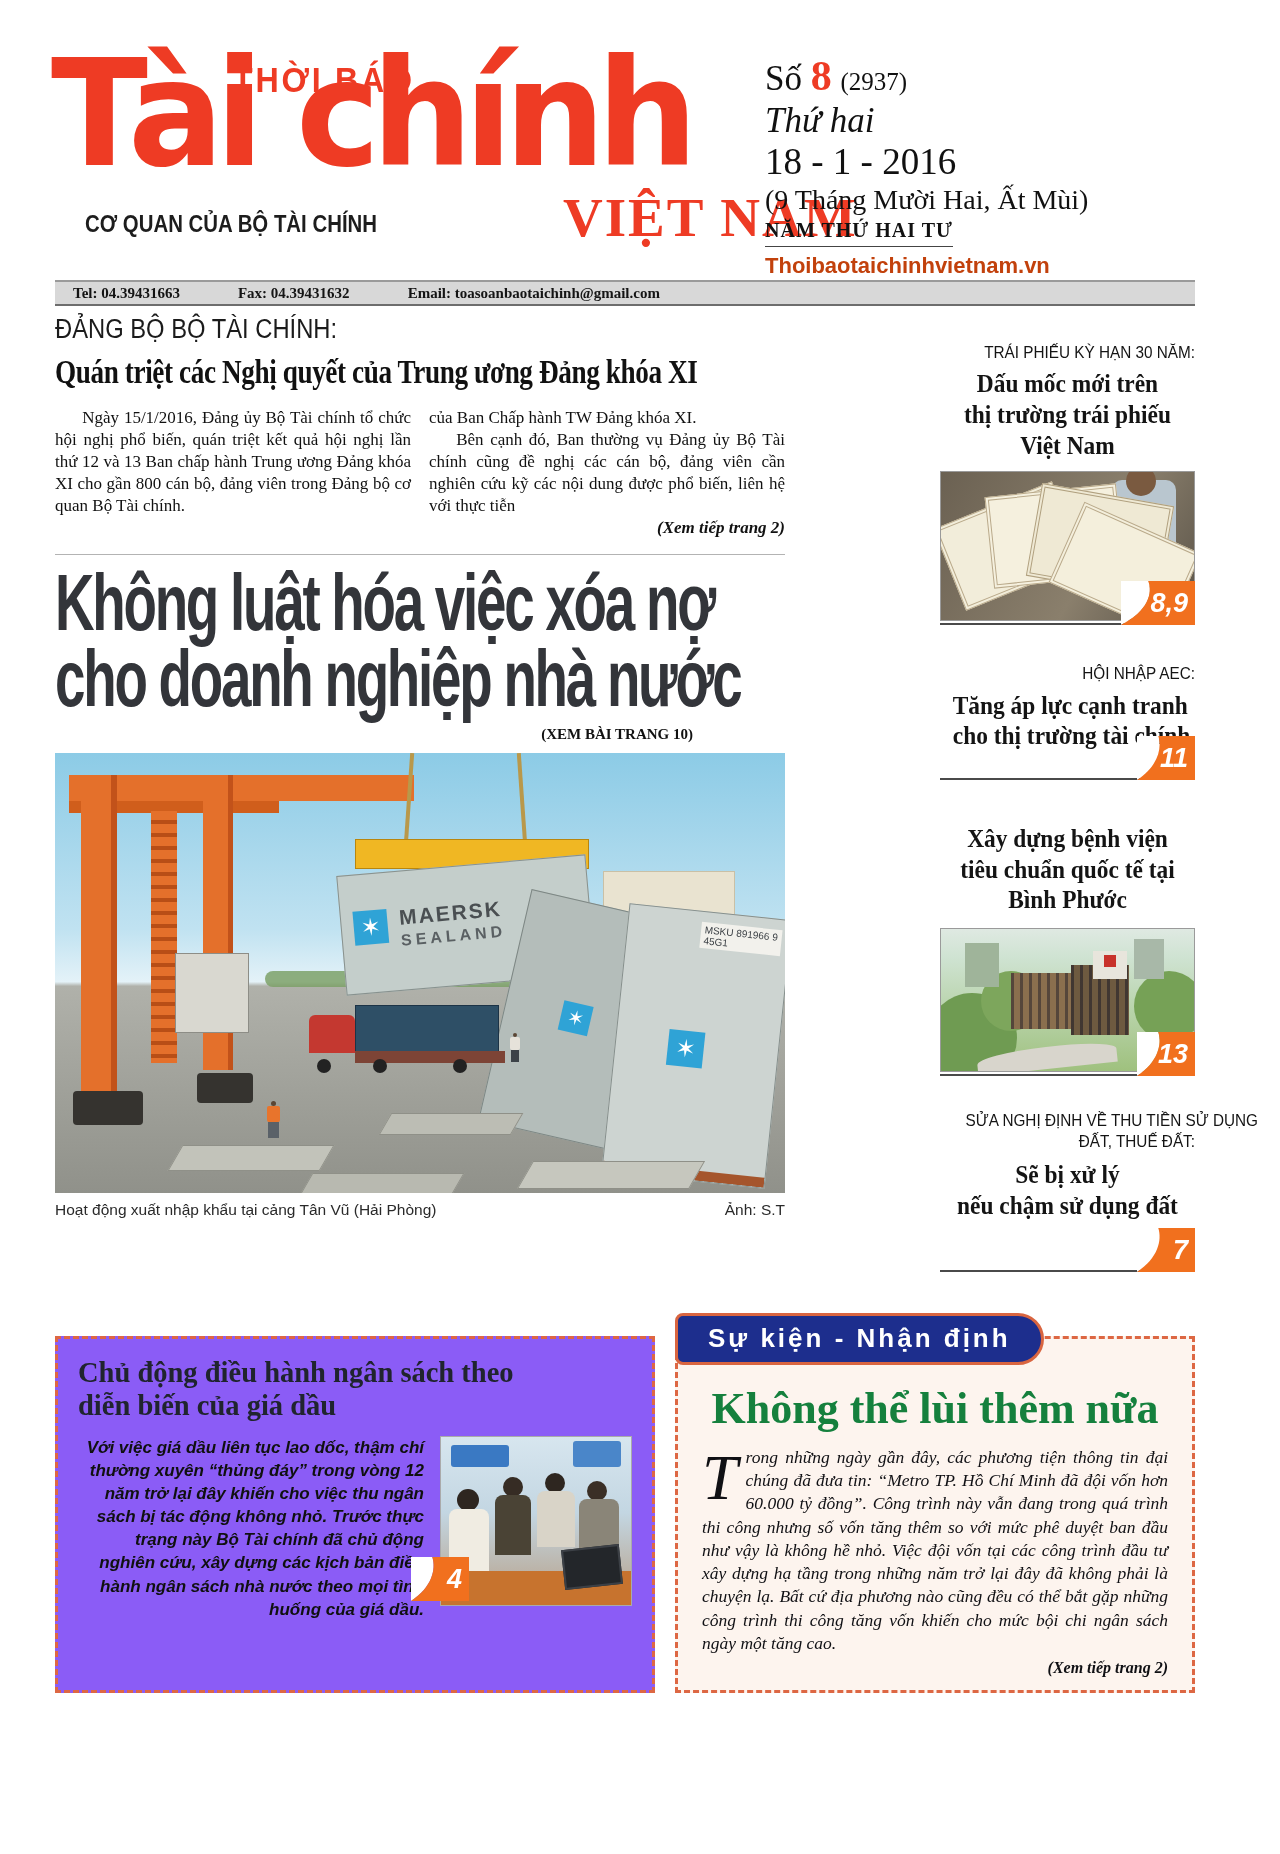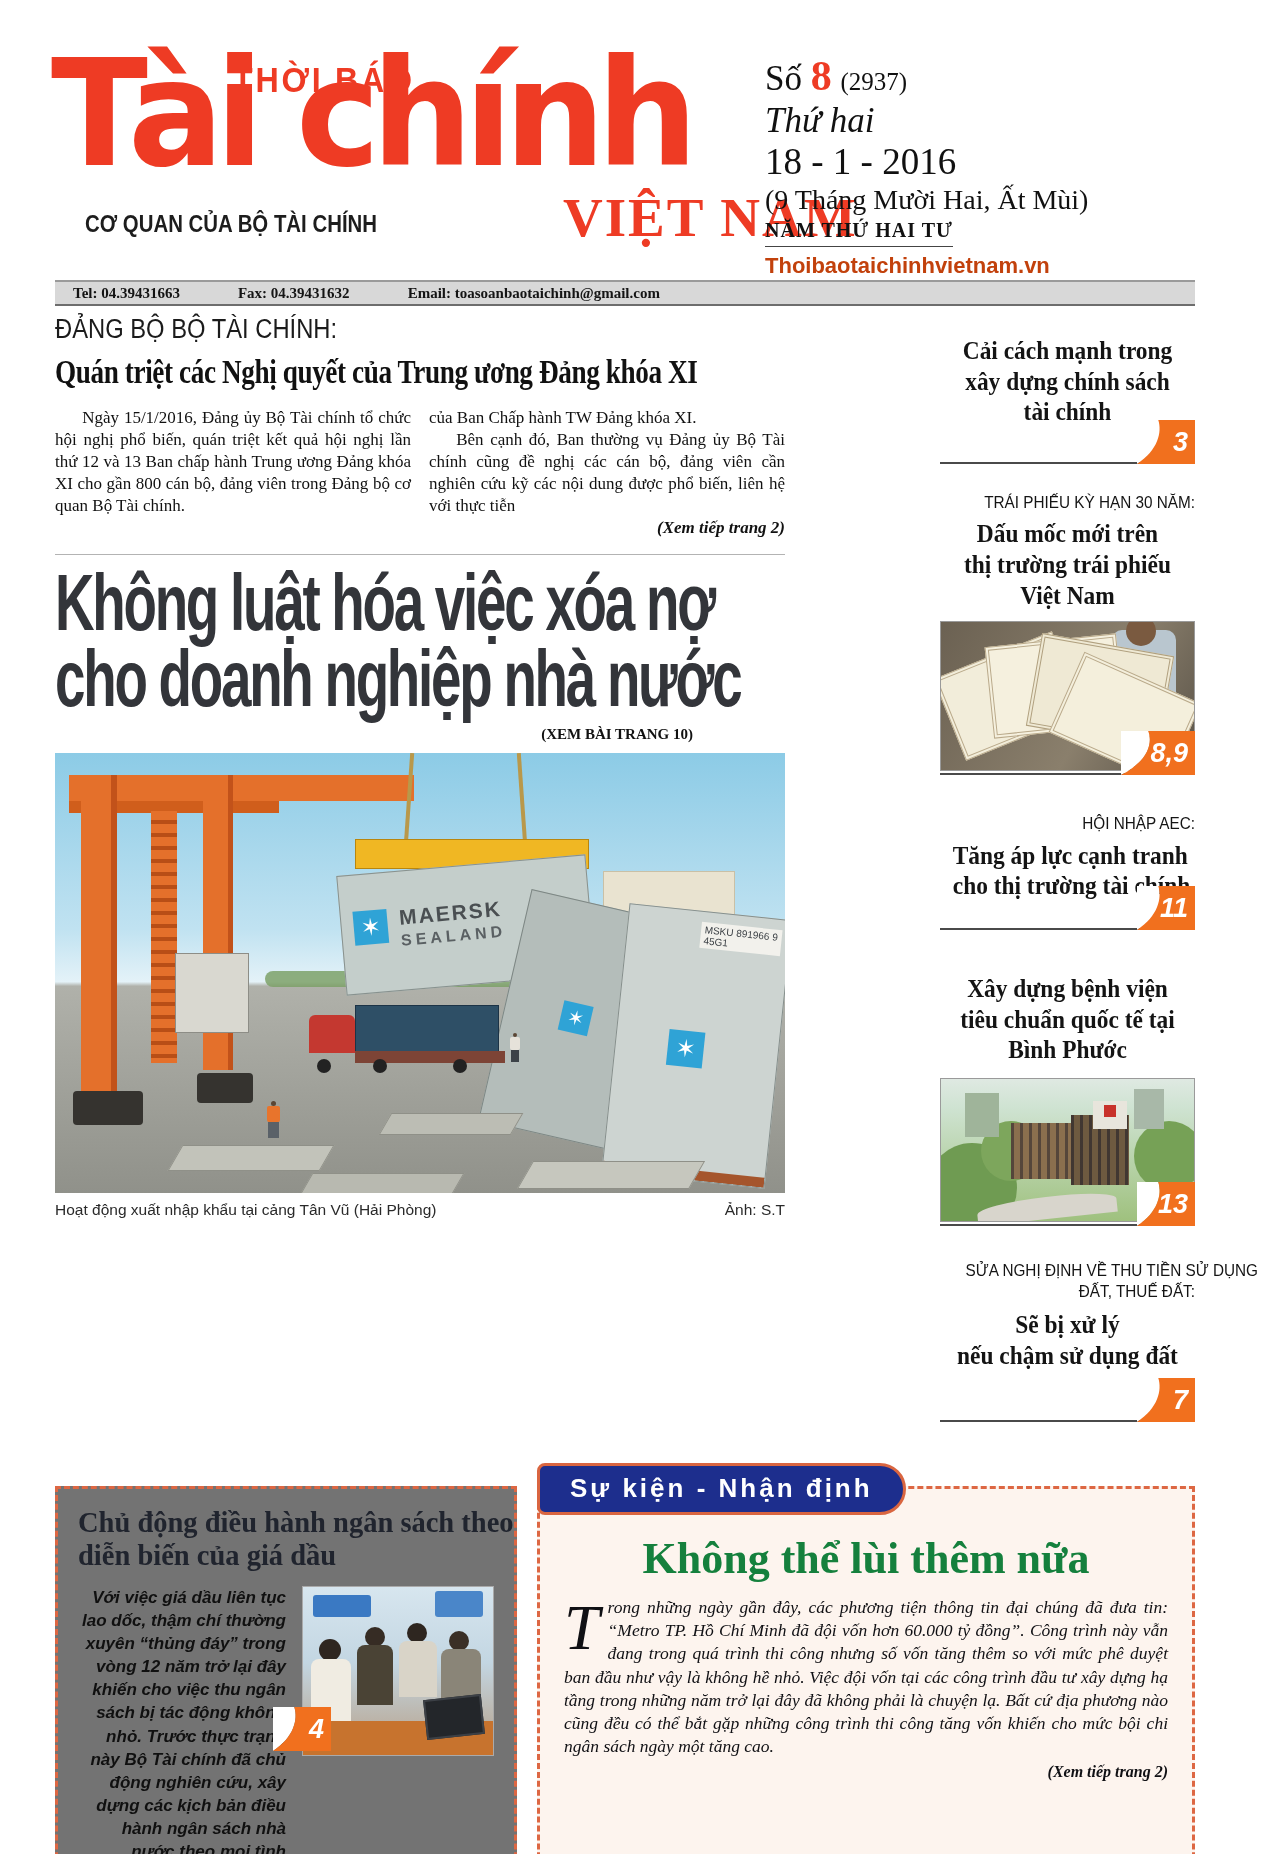--- a/index.html
+++ b/index.html
@@ -59,21 +59,21 @@
   .pbadge .num{position:absolute;right:7px;top:50%;transform:translateY(-50%);color:#fff;font-family:"Liberation Sans",sans-serif;font-style:italic;font-weight:bold;font-size:27px;}
   .side-photo{position:relative;width:253px;height:148px;border:1px solid #9a9a9a;overflow:hidden;}
   .s1t{margin-top:22px;}  .s1m{margin-top:34px;}
   .s2k{margin-top:28px;}  .s2t{margin-top:6px;}  .s2p{margin-top:10px;} .s2m{margin-top:2px;}
   .s3k{margin-top:38px;}  .s3t{margin-top:6px;}  .s3m{margin-top:26px;}
   .s4t{margin-top:44px;}  .s4p{margin-top:12px;} .s4m{margin-top:2px;}
   .s5k{margin-top:34px;}  .s5t{margin-top:8px;}  .s5m{margin-top:48px;}
 
   
   .bottom{display:flex;gap:20px;margin-top:64px;}
-  .box-oil{width:462px;box-sizing:border-box;border:3px dashed #dd6743;background:#737373;padding:16px 20px 14px;}
+  .box-oil{width:600px;box-sizing:border-box;border:3px dashed #dd6743;background:#8b5cf6;padding:16px 20px 14px;}
   .oil-title{font-weight:bold;font-size:30px;line-height:1.12;color:#20242e;margin:0;white-space:pre;transform:scaleX(0.95);transform-origin:left top;}
   .oil-row{display:flex;margin-top:14px;}
   .oil-text{flex:1;font-family:"Liberation Sans",sans-serif;font-style:italic;font-weight:bold;font-size:17px;line-height:1.36;text-align:right;color:#101010;padding-right:16px;}
   .oil-photo{position:relative;width:190px;height:168px;border:1px solid #aaa;flex:none;}
   .oil-photo .scene{position:absolute;inset:0;overflow:hidden;}
   .oil-badge{position:absolute;left:-30px;bottom:4px;z-index:3;}
   .box-event{flex:1;position:relative;box-sizing:border-box;border:3px dashed #dd6743;background:#fdf4ee;padding:30px 24px 12px;}
   .event-banner{position:absolute;top:-26px;left:-3px;height:46px;min-width:250px;background:#1d2e8d;border:3px solid #d96540;border-radius:8px 26px 26px 8px;color:#fff;display:flex;align-items:center;justify-content:center;font-family:"Liberation Sans",sans-serif;font-weight:bold;font-size:26px;letter-spacing:3px;padding:0 30px;}
   .event-headline{font-weight:bold;font-size:44px;color:#15803d;text-align:center;margin:14px 0 0;}
   .event-body{margin-top:12px;font-style:italic;font-size:17.5px;line-height:1.33;text-align:justify;color:#101014;}
@@ -206,34 +206,20 @@
         </div>
 
         <div class="caption-row">
           <span>Hoạt động xuất nhập khẩu tại cảng Tân Vũ (Hải Phòng)</span>
           <span>Ảnh:  S.T</span>
         </div>
       </div>
 
       <aside class="sidebar">
 
-        <section>
-          <h3 class="side-title s1t">Cải cách mạnh trong
-xây dựng chính sách
-tài chính</h3>
-          <div class="pagemark s1m">
-            <span class="pbadge">
-              <svg viewBox="0 0 60 44" preserveAspectRatio="none">
-                  <path fill="#ffffff" d="M0 0 H22 C26 12 22 30 0 44 Z"></path>
-                  <path d="M60 0 L22 0 C26 12 22 30 0 44 L60 44 Z" fill="#f1701e"></path>
-                </svg>
-              <b class="num">3</b>
-            </span>
-          </div>
-        </section>
 
         <section>
           <div class="kicker-side s2k">TRÁI PHIẾU KỲ HẠN 30 NĂM:</div>
           <h3 class="side-title s2t">Dấu mốc mới trên
 thị trường trái phiếu
 Việt Nam</h3>
           <div class="side-photo s2p" style="background:linear-gradient(120deg,#6b6152,#8a7f6c 60%,#5a5348);">
             <div class="abs" style="right:18px;top:8px;width:64px;height:90px;background:#b9c6cf;border-radius:10px 10px 0 0;"></div>
             <div class="abs" style="right:38px;top:-6px;width:30px;height:30px;background:#7a5a40;border-radius:50%;"></div>
             <div class="abs" style="left:4px;top:30px;width:120px;height:80px;background:#f2edda;border:4px double #b9a98a;transform:rotate(-22deg);"></div>

